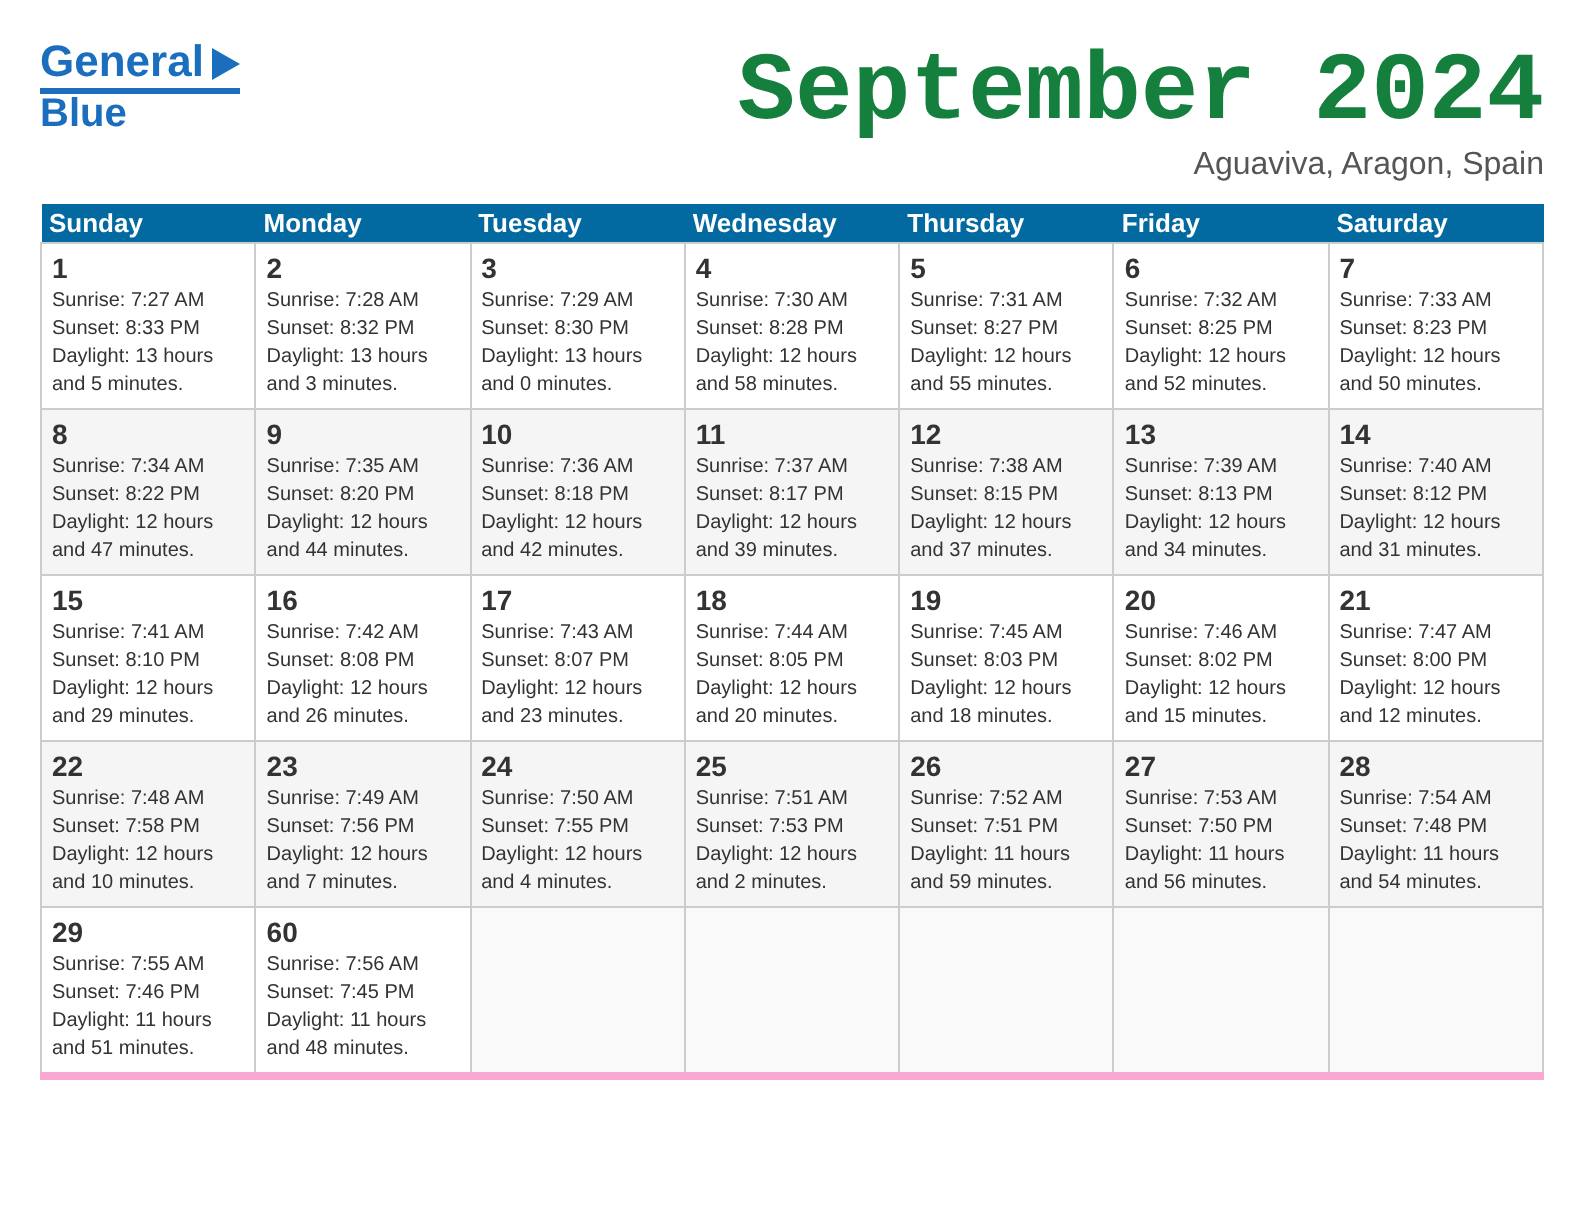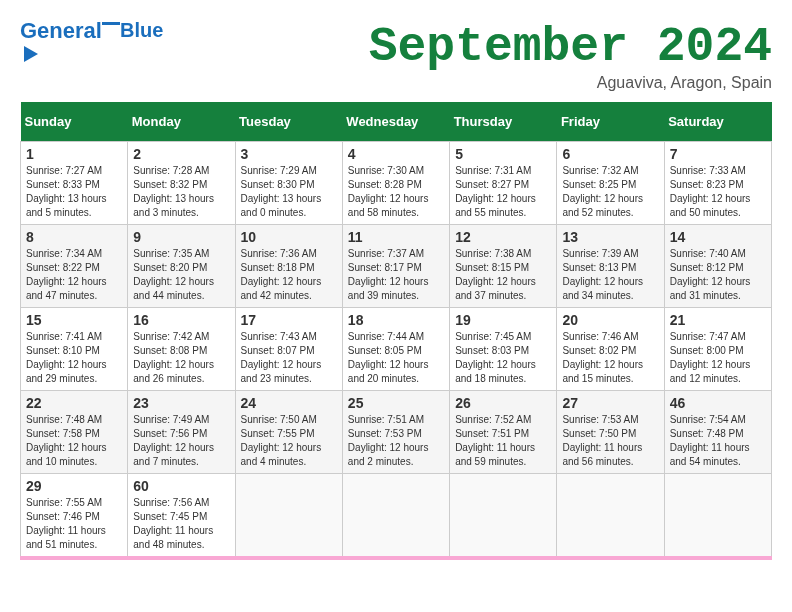--- a/index.html
+++ b/index.html
@@ -11,21 +11,21 @@
       padding: 20px;
     }
     .header-area {
       display: flex;
       justify-content: space-between;
       align-items: flex-start;
       margin-bottom: 10px;
     }
     .logo {
       display: flex;
-      flex-direction: row;
+      flex-direction: column;
       align-items: flex-start;
     }
     .logo-text {
       font-size: 22px;
       font-weight: bold;
       color: #333;
       line-height: 1;
     }
     .logo-text span.blue { color: #1a6ebd; }
     .logo-arrow {
@@ -59,23 +59,23 @@
     .location-title {
       font-size: 16px;
       color: #555;
     }
     table {
       width: 100%;
       border-collapse: collapse;
       font-size: 11px;
     }
     th {
-      background-color: #15803d;
+      background-color: #0369a1;
       color: #fff;
-      padding: 12px 4px;
+      padding: 2px 4px;
       text-align: left;
       font-size: 13px;
       font-weight: bold;
     }
     td {
       border: 1px solid #ccc;
       vertical-align: top;
       padding: 4px 5px;
       width: 107px;
       min-height: 80px;
@@ -242,21 +242,21 @@
         </td>
         <td>
           <span class="day-num">26</span>
           <div class="cell-text">Sunrise: 7:52 AM<br>Sunset: 7:51 PM<br>Daylight: 11 hours and 59 minutes.</div>
         </td>
         <td>
           <span class="day-num">27</span>
           <div class="cell-text">Sunrise: 7:53 AM<br>Sunset: 7:50 PM<br>Daylight: 11 hours and 56 minutes.</div>
         </td>
         <td>
-          <span class="day-num">46</span>
+          <span class="day-num">28</span>
           <div class="cell-text">Sunrise: 7:54 AM<br>Sunset: 7:48 PM<br>Daylight: 11 hours and 54 minutes.</div>
         </td>
       </tr>
       <tr class="last-row">
         <td>
           <span class="day-num">29</span>
           <div class="cell-text">Sunrise: 7:55 AM<br>Sunset: 7:46 PM<br>Daylight: 11 hours and 51 minutes.</div>
         </td>
         <td>
           <span class="day-num">60</span>

